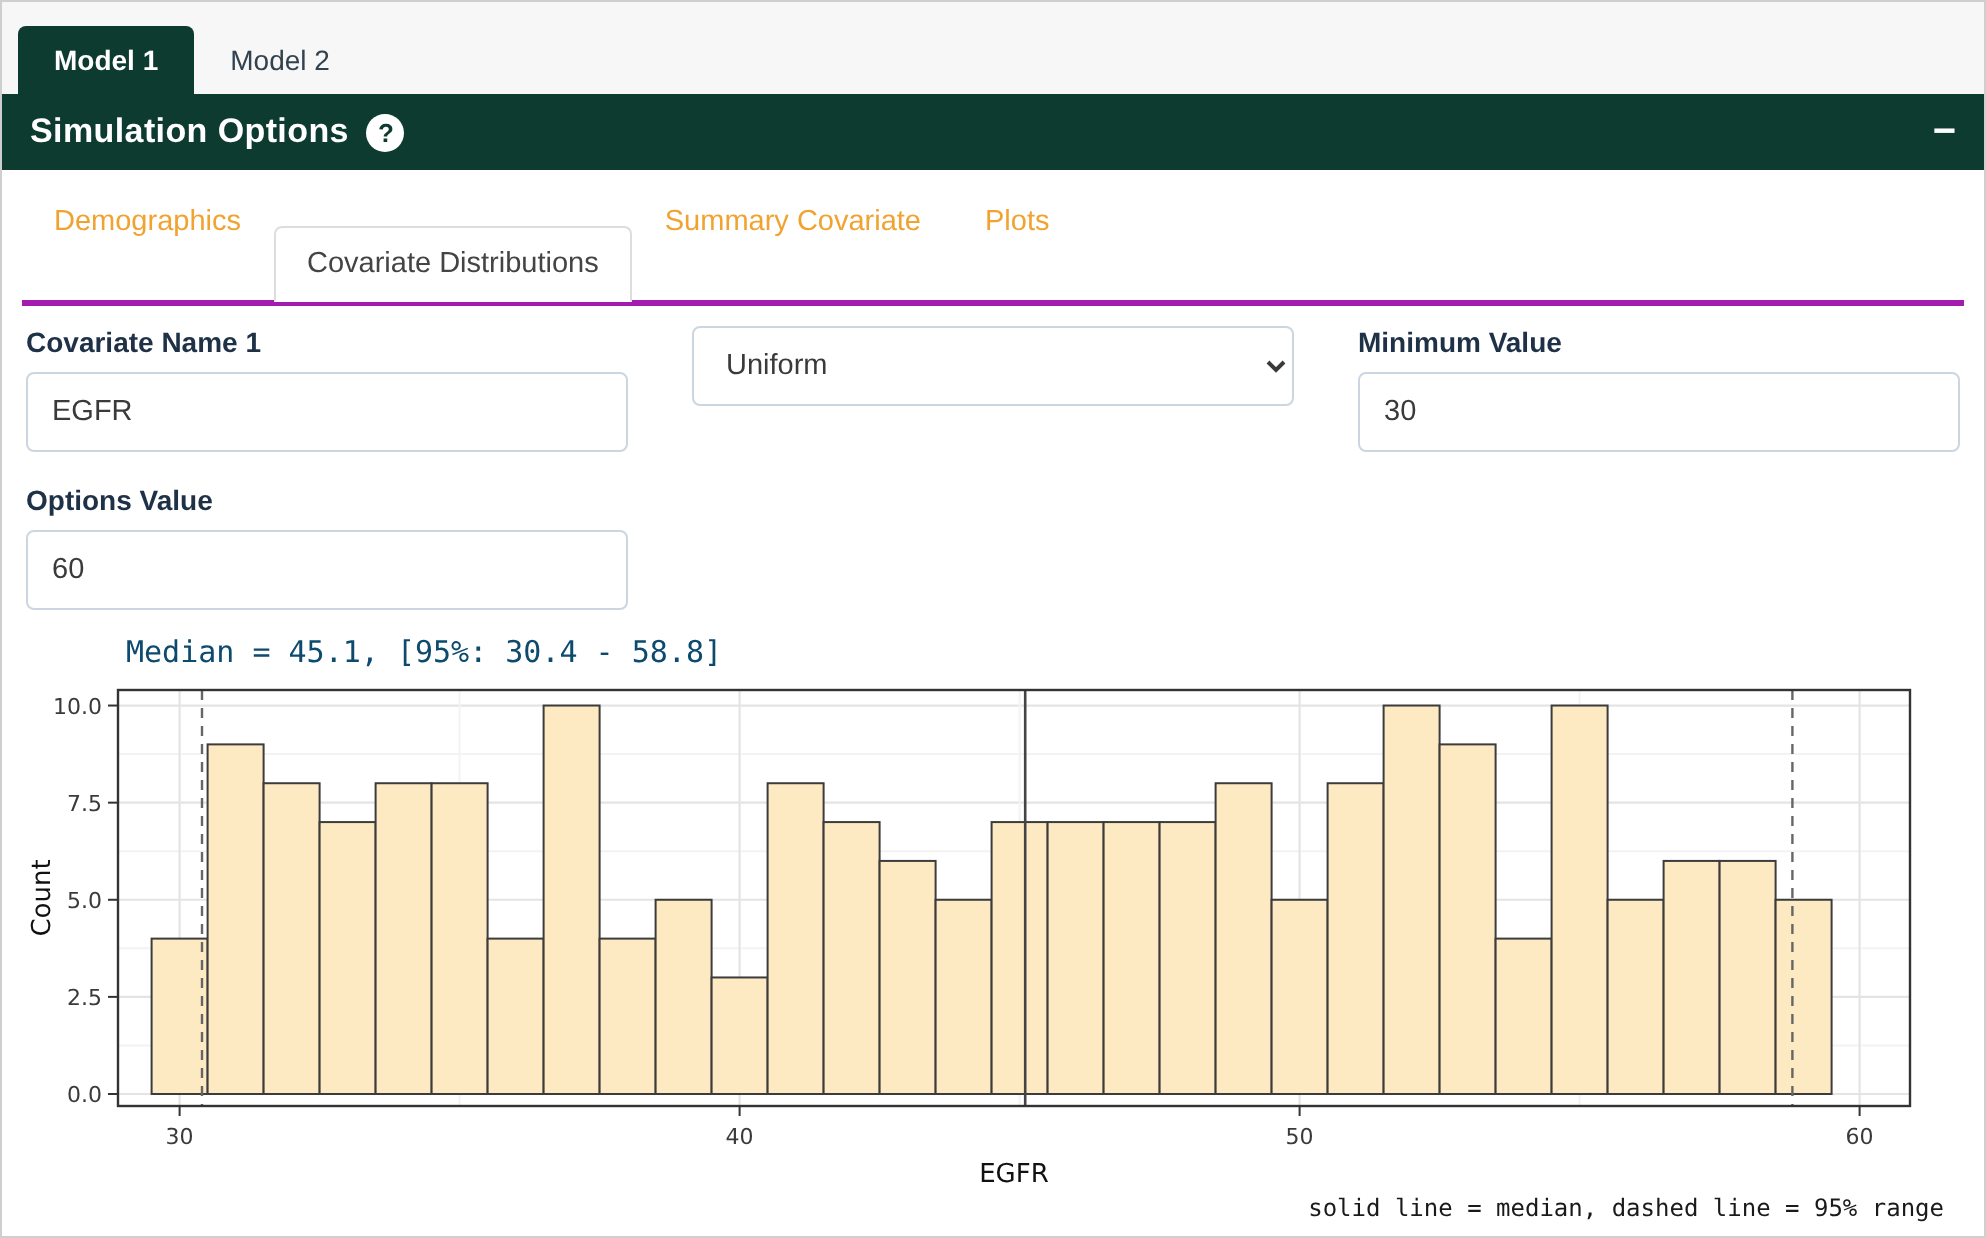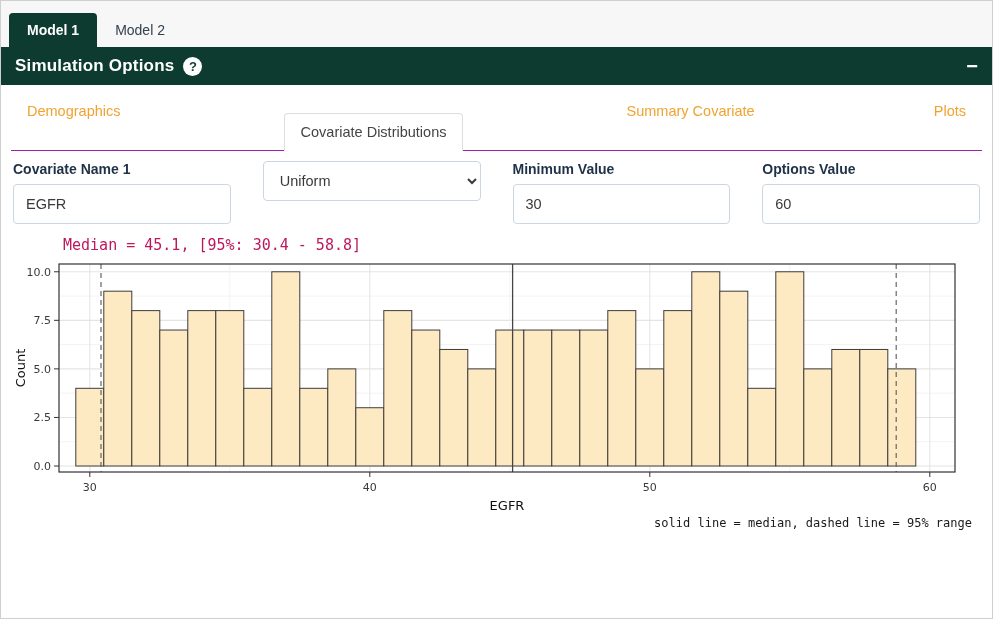--- a/index.html
+++ b/index.html
@@ -37,51 +37,51 @@
     font-size:13px; font-weight:700; cursor:pointer;
   }
   .collapse-btn {
     margin-left:auto; font-size:20px; font-weight:700; cursor:pointer; line-height:1;
   }
 
   
   .content { padding:8px 10px 0 10px; background:#fff; }
 
   .nav-tabs {
-    display:flex; border-bottom:1px solid #a21caf; margin-bottom:10px;justify-content:space-between;
+    display:flex; border-bottom:3px solid #a21caf; margin-bottom:10px;
   }
   .nav-tab {
     padding:10px 16px; font-size:14.5px; color:var(--accent_orange);
     cursor:pointer; margin-bottom:-1px; white-space:nowrap;
   }
   .nav-tab.active {
     color:#444; background:#fff; border:1px solid #ddd;
     border-bottom-color:#fff; border-radius:4px 4px 0 0;margin-top:20px;
   }
 
   .form-grid {
-    display:grid; grid-template-columns:1fr 1fr 1fr 1fr;
+    display:grid; grid-template-columns:1fr 1fr 1fr;
     column-gap:32px; row-gap:16px; margin:6px 2px 6px 2px;
   }
   .field label {
     display:block; font-weight:700; font-size:14px;
     color:var(--label_color); margin-bottom:7px;
   }
   .field input, .field select {
     width:100%; height:40px; padding:8px 12px; font-size:14.5px;
     color:#3a3a3a; border:1px solid var(--input_border);
     border-radius:4px; background:#fff;
     font-family:"Liberation Sans", sans-serif;
   }
 
   
   .plot { margin-top:12px; }
   .plot-title {
     font-family:"DejaVu Sans Mono", monospace; font-size:15px;
-    color:#be185d; margin:2px 0 2px 52px;
+    color:#0c4a6e; margin:2px 0 2px 52px;
   }
   .plot svg { display:block; }
   .plot-caption {
     font-family:"DejaVu Sans Mono", monospace; font-size:12px;
     color:#1a1a1a; text-align:right; margin:0 10px 4px 0;
   }
   .tick { font:11px "DejaVu Sans", sans-serif; fill:#3a3a3a; }
   .axis-label { font:13px "DejaVu Sans", sans-serif; fill:#111; }
 </style>
 </head>

